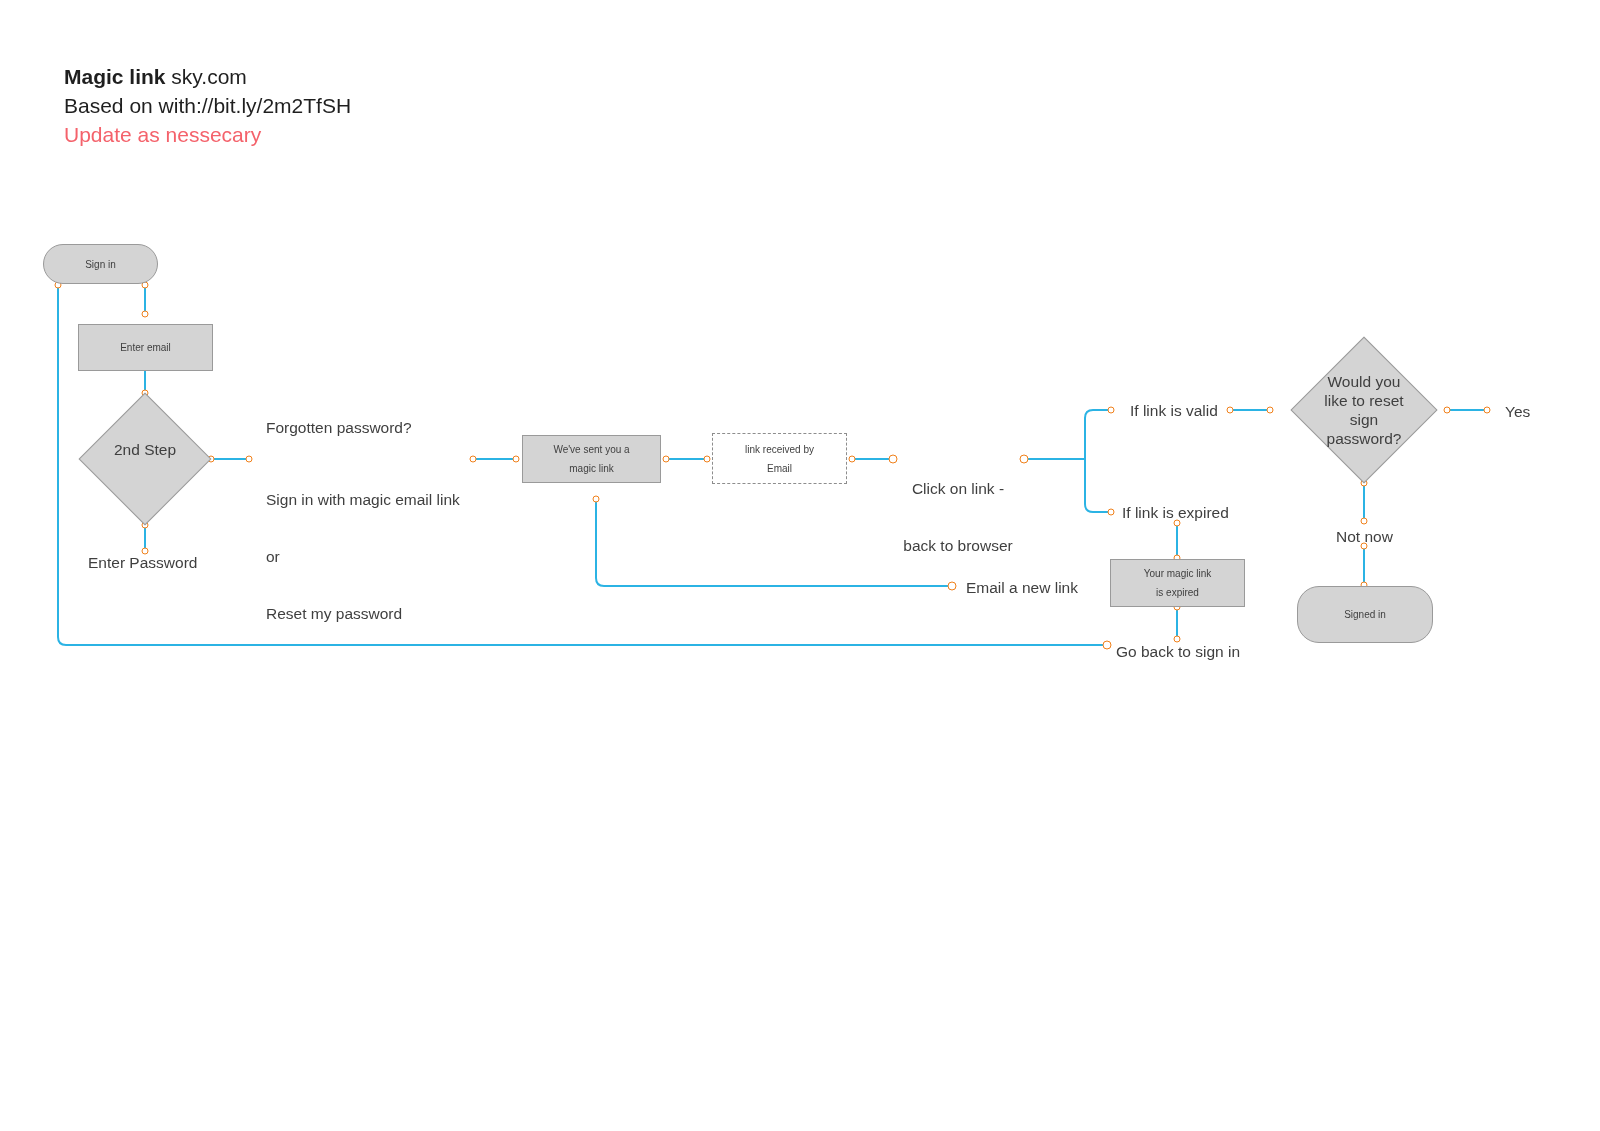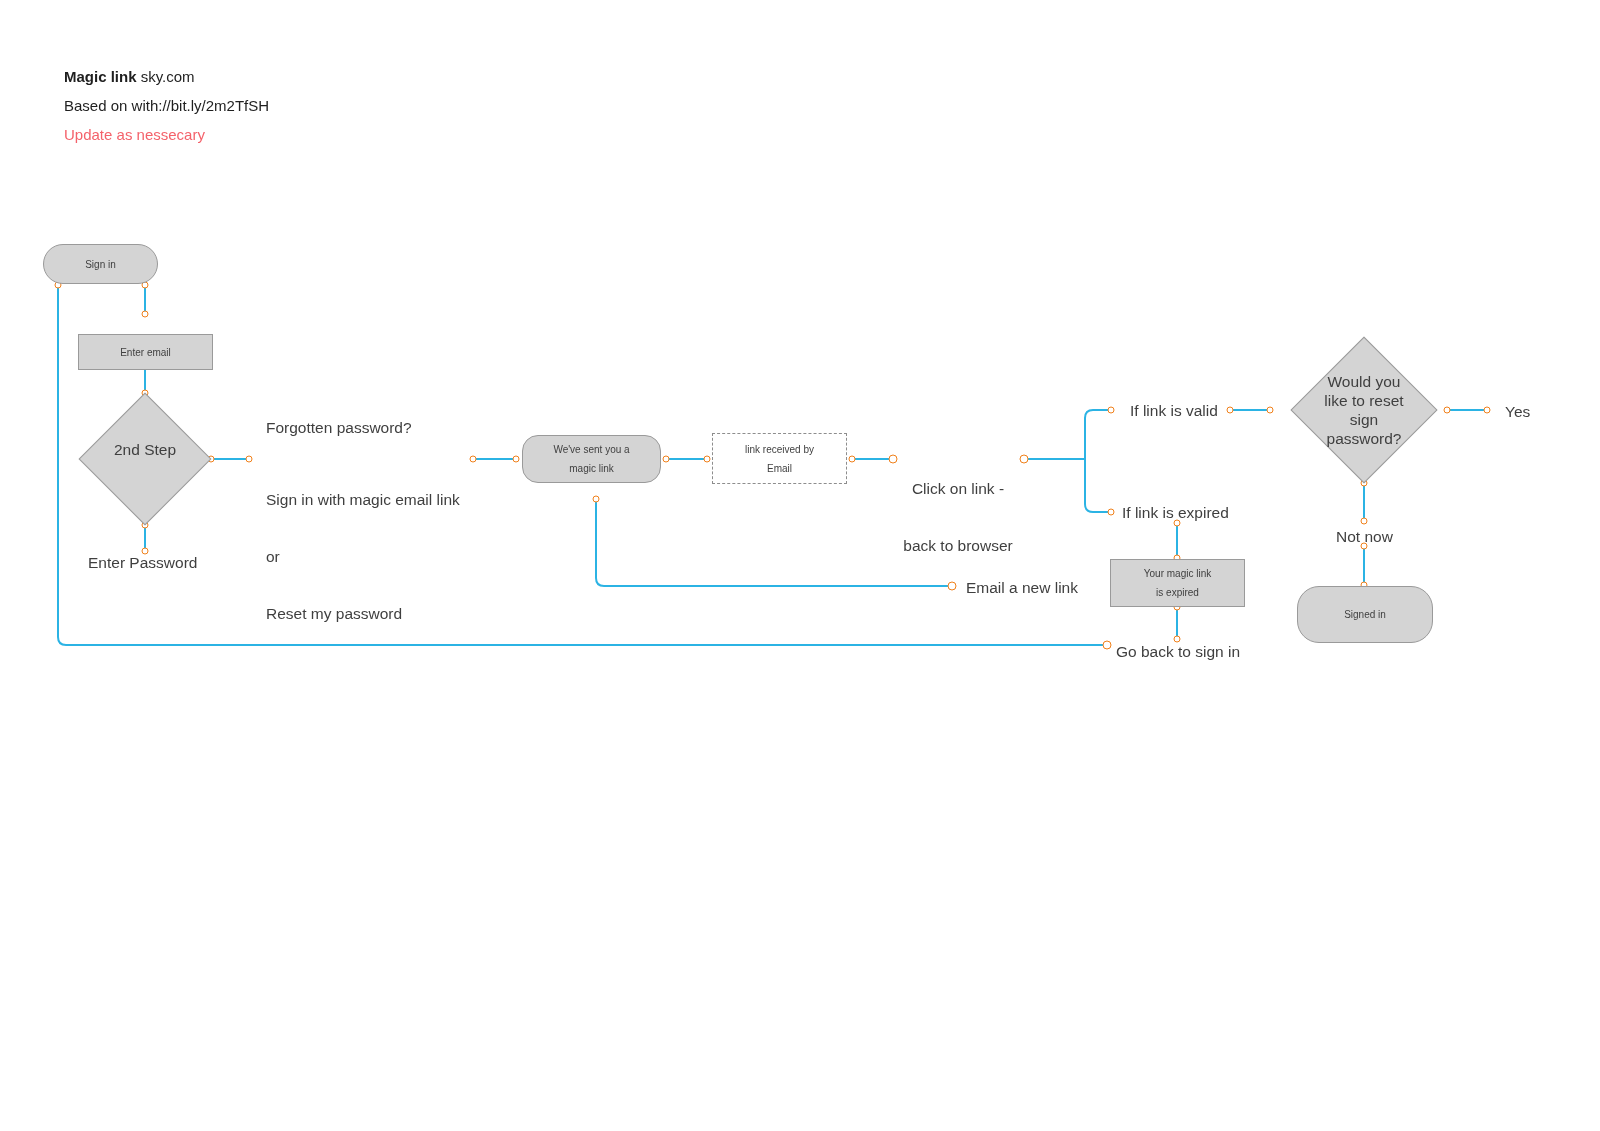--- a/index.html
+++ b/index.html
@@ -16,21 +16,21 @@
     position: relative;
     width: 1600px;
     height: 1131px;
     background: #ffffff;
     overflow: hidden;
   }
 
   
   .header { position: absolute; left: 64px; top: 62px; }
   .header .line {
-    font-size: 15px;
+    font-size: 21px;
     line-height: 29px;
     white-space: pre;
     color: #1f1f1f;
   }
   .header .line.red { color: #f4626b; }
   .header .strong { font-weight: bold; }
 
   
   .shape {
     position: absolute;
@@ -180,40 +180,40 @@
   <div class="dot" style="left:1177px; top:639px;"></div>
   <div class="dot" style="left:596px; top:499px;"></div>
   <div class="dot big" style="left:952px; top:586px;"></div>
   <div class="dot big" style="left:1107px; top:645px;"></div>
   <div class="dot" style="left:58px; top:285px;"></div>
 
   <div class="shape stadium" style="left:43px; top:244px; width:115px; height:40px;">
     <span>Sign in</span>
   </div>
 
-  <div class="shape" style="left:78px; top:334px; width:135px; height:36px;">
+  <div class="shape" style="left:78px; top:324px; width:135px; height:47px;">
     <span>Enter email</span>
   </div>
 
   <div class="diamond" style="left:98px; top:412px; width:94px; height:94px;"></div>
   <div class="diamond-label" style="left:75px; top:440px; width:140px; height:38px;">
     <span>2nd Step</span>
   </div>
 
   <div class="label" style="left:88px; top:553px;"><span>Enter Password</span></div>
 
   <div class="label" style="left:266px; top:418px;"><span>Forgotten password?</span></div>
 
   <div class="label" style="left:266px; top:452px;">
     <div>Sign in with magic email link</div>
     <div>or</div>
     <div>Reset my password</div>
   </div>
 
-  <div class="shape" style="left:522px; top:435px; width:139px; height:48px; flex-direction:column;border-radius:16px;">
+  <div class="shape" style="left:522px; top:435px; width:139px; height:48px; flex-direction:column;">
     <span>We've sent you a</span>
     <span>magic link</span>
   </div>
 
   <div class="shape dashed" style="left:712px; top:433px; width:135px; height:51px; flex-direction:column;">
     <span>link received by</span>
     <span>Email</span>
   </div>
 
   <div class="label" style="left:900px; top:441px; text-align:center; width:116px;">

